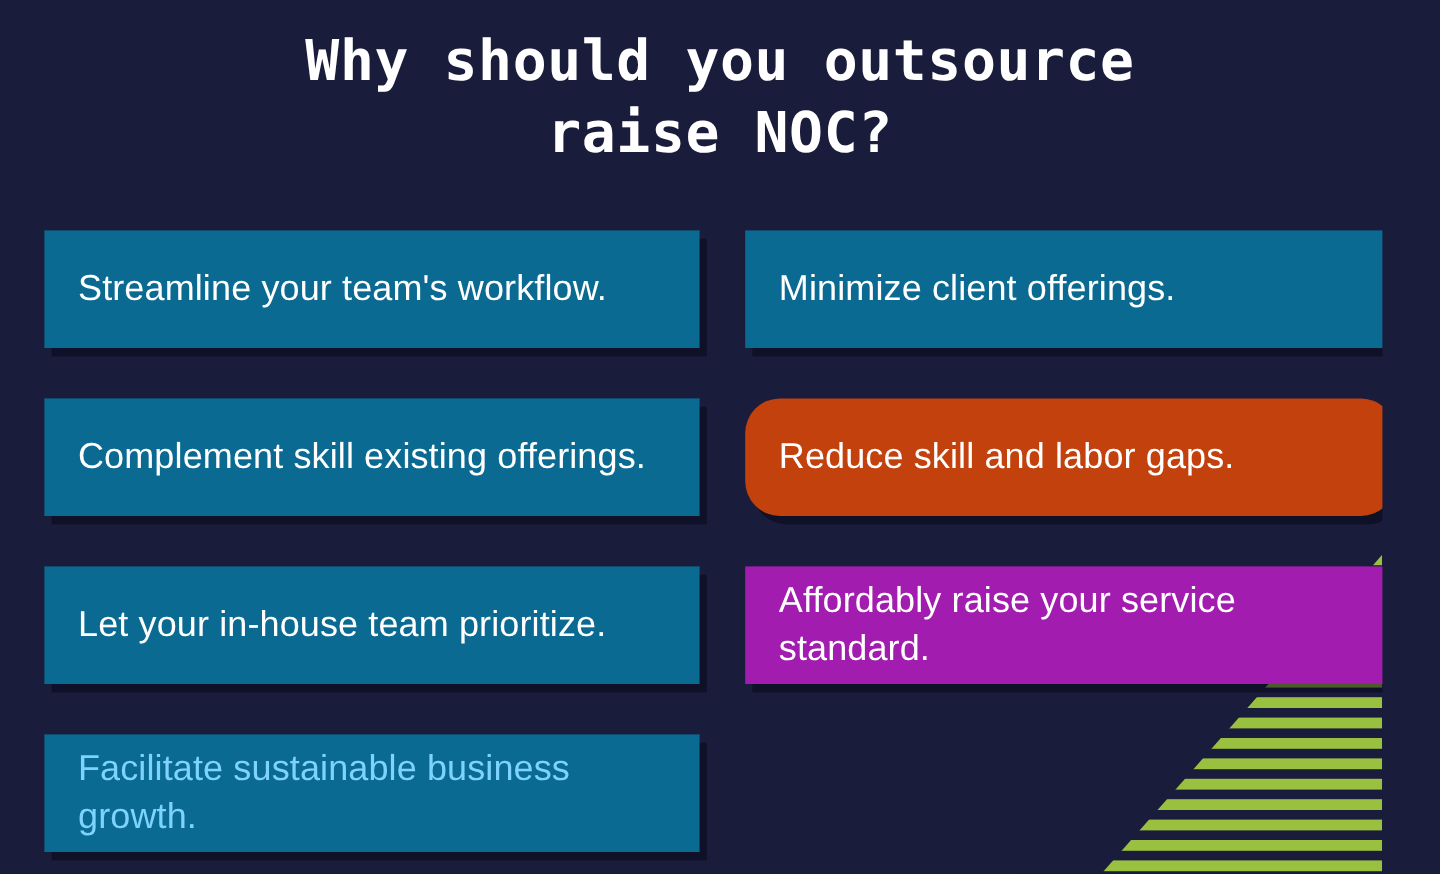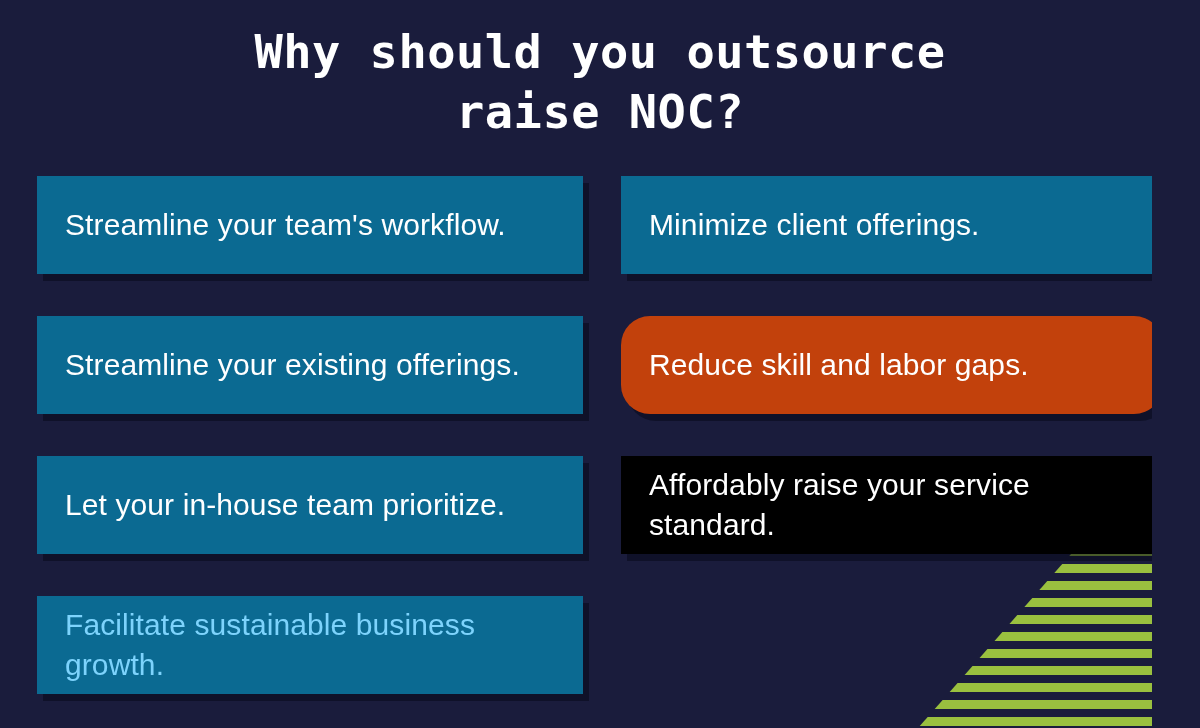--- a/index.html
+++ b/index.html
@@ -52,20 +52,21 @@
     line-height: 60px;
     letter-spacing: 0.5px;
     color: #ffffff;
     white-space: pre;
   }
 
   
   .column {
     position: absolute;
     z-index: 1;
+    margin-top: 16px;
   }
   #left-column {
     left: 37px;
     top: 176px;
     width: 546px;
   }
   #right-column {
     left: 621px;
     top: 176px;
     width: 542px;
@@ -134,35 +135,35 @@
   <div id="title-block">
     <span class="title-line" style="color: rgb(255, 255, 255);">Why should you outsource</span>
     <span class="title-line" style="color: rgb(255, 255, 255);">raise NOC?</span>
   </div>
 
   <div class="column" id="left-column">
     <div class="benefit-card" style="background: rgb(11, 106, 146);">
       <span class="benefit-text" style="color: rgb(255, 255, 255);">Streamline your team's workflow.</span>
     </div>
     <div class="benefit-card" style="background: rgb(11, 106, 146);">
-      <span class="benefit-text" style="color: rgb(255, 255, 255);">Streamline your existing offerings.</span>
+      <span class="benefit-text" style="color: rgb(255, 255, 255);">Complement skill existing offerings.</span>
     </div>
     <div class="benefit-card" style="background: rgb(11, 106, 146);">
       <span class="benefit-text" style="color: #ffffff;">Let your in-house team prioritize.</span>
     </div>
     <div class="benefit-card" style="background: rgb(11, 106, 146);">
       <span class="benefit-text" style="color: #7dd3fc;">Facilitate sustainable business growth.</span>
     </div>
   </div>
 
   <div class="column" id="right-column">
     <div class="benefit-card single" style="background: rgb(11, 106, 146);">
       <span class="benefit-text" style="color: rgb(255, 255, 255);">Minimize client offerings.</span>
     </div>
     <div class="benefit-card single" style="background: #c2410c; border-radius: 29px;">
       <span class="benefit-text" style="color: rgb(255, 255, 255);">Reduce skill and labor gaps.</span>
     </div>
-    <div class="benefit-card" style="background: #000000;">
+    <div class="benefit-card" style="background: #a21caf;">
       <span class="benefit-text" style="color: rgb(255, 255, 255);">Affordably raise your service standard.</span>
     </div>
   </div>
 
 </div>
 
 </body></html>

